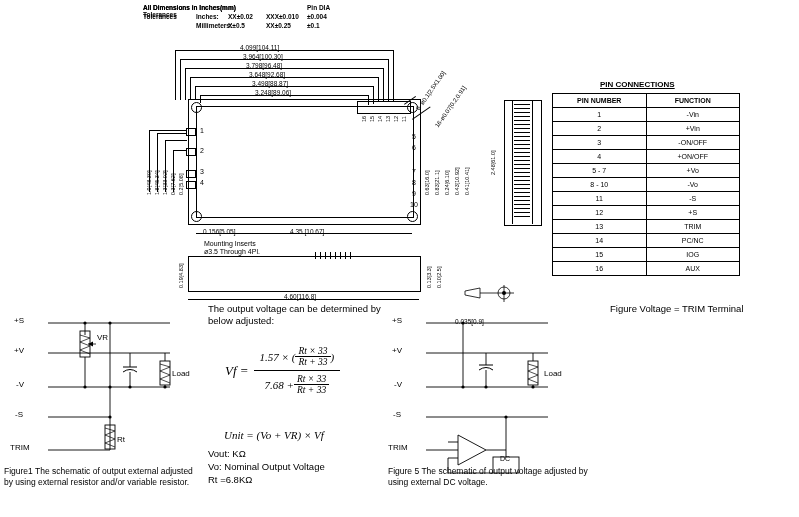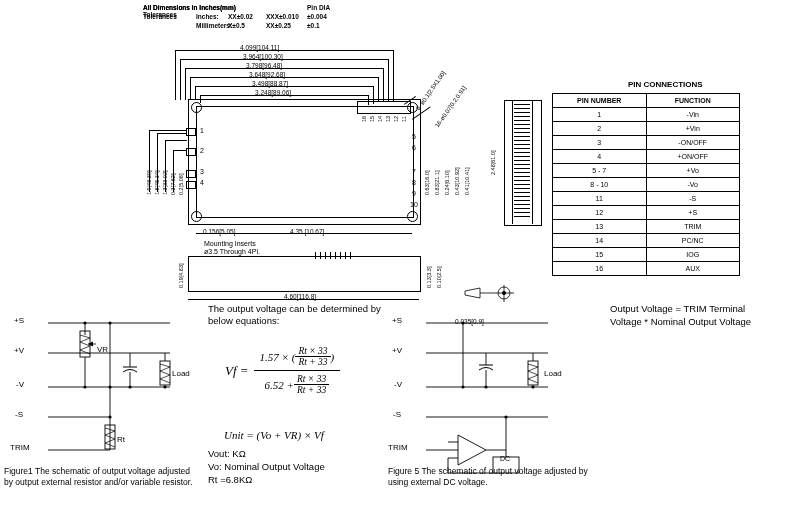--- a/index.html
+++ b/index.html
@@ -197,21 +197,21 @@
 <svg class="abs" style="left:460px; top:285px;" width="70" height="32">
   <polygon points="5,6 20,3 20,13 5,10" fill="none" stroke="#000" stroke-width="0.8"></polygon>
   <line x1="20" y1="8" x2="34" y2="8" stroke="#000" stroke-width="0.8"></line>
   <circle cx="44" cy="8" r="6" fill="none" stroke="#000" stroke-width="0.8"></circle>
   <line x1="34" y1="8" x2="54" y2="8" stroke="#000" stroke-width="0.8"></line>
   <line x1="44" y1="0" x2="44" y2="17" stroke="#000" stroke-width="0.8"></line>
   <circle cx="44" cy="8" r="2" fill="#000"></circle>
 </svg>
 <div class="abs txt" style="left:455px; top:318px;">0.035[0.9]</div>
 
-<div class="abs txt8 bold" style="left:628px; top:80px;">PIN CONNECTIONS</div>
+<div class="abs txt8 bold" style="left:600px; top:80px;text-decoration:underline;">PIN CONNECTIONS</div>
 <table id="pintable">
   <tbody>
       <tr>
     <td style="border:none; height:14px;" colspan="2"></td>
   </tr>
   <tr>
     <td class="hdr" style="width:50%;">PIN NUMBER</td>
     <td class="hdr" style="width:50%;">FUNCTION</td>
   </tr>
   <tr>
@@ -259,38 +259,37 @@
         <td>IOG</td>
       </tr>
   <tr>
         <td>16</td>
         <td>AUX</td>
       </tr>
 </tbody>
   </table>
 
 <div class="abs" style="left:610px; top:303px; font-size:9.5px; line-height:1.35;">
-  <div>Output Voltage = TRIM Terminal</div>
-  <div>Voltage * Nominal Output Voltage</div>
+  <div>Figure Voltage = TRIM Terminal</div>
 </div>
 
 <div class="abs eqtext" style="left:208px; top:303px; width:185px;">The output voltage can be
-determined by below equations:</div>
+determined by below adjusted:</div>
 
 <div class="abs" style="left:224px; top:345px; font-size:12px;">
   <table style="border-collapse:collapse;">
     <tbody>
         <tr>
       <td class="ital" style="padding-right:4px; font-size:13px; vertical-align:middle;">Vf =</td>
       <td style="vertical-align:middle;">
         <div style="border-bottom:1px solid #000; padding:0 6px 3px 6px; text-align:center;">
           <span class="ital" style="font-size:11px; vertical-align:middle;">1.57 × (</span><span class="frac" style="font-size:9.5px;"><span class="num ital">Rt × 33</span><span class="den ital">Rt + 33</span></span><span class="ital" style="font-size:11px; vertical-align:middle;">)</span>
         </div>
         <div style="padding:3px 6px 0 6px; text-align:center;">
-          <span class="ital" style="font-size:11px; vertical-align:middle;">6.52 +</span><span class="frac" style="font-size:9.5px;"><span class="num ital">Rt × 33</span><span class="den ital">Rt + 33</span></span>
+          <span class="ital" style="font-size:11px; vertical-align:middle;">7.68 +</span><span class="frac" style="font-size:9.5px;"><span class="num ital">Rt × 33</span><span class="den ital">Rt + 33</span></span>
         </div>
       </td>
     </tr>
   </tbody>
     </table>
 </div>
 
 <div class="abs ital" style="left:224px; top:429px; font-size:11px;">Unit = (Vo + VR) × Vf</div>
 <div class="abs" style="left:208px; top:448px; font-size:9.5px;">Vout: KΩ</div>
 <div class="abs" style="left:208px; top:461px; font-size:9.5px;">Vo: Nominal Output Voltage</div>
@@ -335,25 +334,25 @@
     <circle cx="100" cy="112" r="1.6" fill="#000"></circle>
     <circle cx="120" cy="82" r="1.6" fill="#000"></circle>
     <circle cx="155" cy="82" r="1.6" fill="#000"></circle>
   </svg>
 </div>
 <div class="abs txt8" style="left:14px; top:316px;">+S</div>
 <div class="abs txt8" style="left:14px; top:346px;">+V</div>
 <div class="abs txt8" style="left:16px; top:380px;">-V</div>
 <div class="abs txt8" style="left:15px; top:410px;">-S</div>
 <div class="abs txt8" style="left:10px; top:443px;">TRIM</div>
-<div class="abs txt8" style="left:97px; top:345px;">VR</div>
+<div class="abs txt8" style="left:97px; top:333px;">VR</div>
 <div class="abs txt8" style="left:172px; top:369px;">Load</div>
 <div class="abs txt8" style="left:117px; top:435px;">Rt</div>
 <div class="abs cap" style="left:4px; top:466px; width:190px;">Figure1 The schematic of output
-voltage adjusted by output external
+external adjusted by using external
 resistor and/or variable resistor.</div>
 
 <div class="abs" style="left:388px; top:305px;">
   <svg width="190" height="175">
     <line x1="38" y1="18" x2="160" y2="18" stroke="#000" stroke-width="0.9"></line>
     <line x1="38" y1="48" x2="160" y2="48" stroke="#000" stroke-width="0.9"></line>
     <line x1="38" y1="82" x2="160" y2="82" stroke="#000" stroke-width="0.9"></line>
     <line x1="38" y1="112" x2="160" y2="112" stroke="#000" stroke-width="0.9"></line>
     <line x1="38" y1="145" x2="70" y2="145" stroke="#000" stroke-width="0.9"></line>
     <line x1="75" y1="18" x2="75" y2="82" stroke="#000" stroke-width="0.9"></line>

